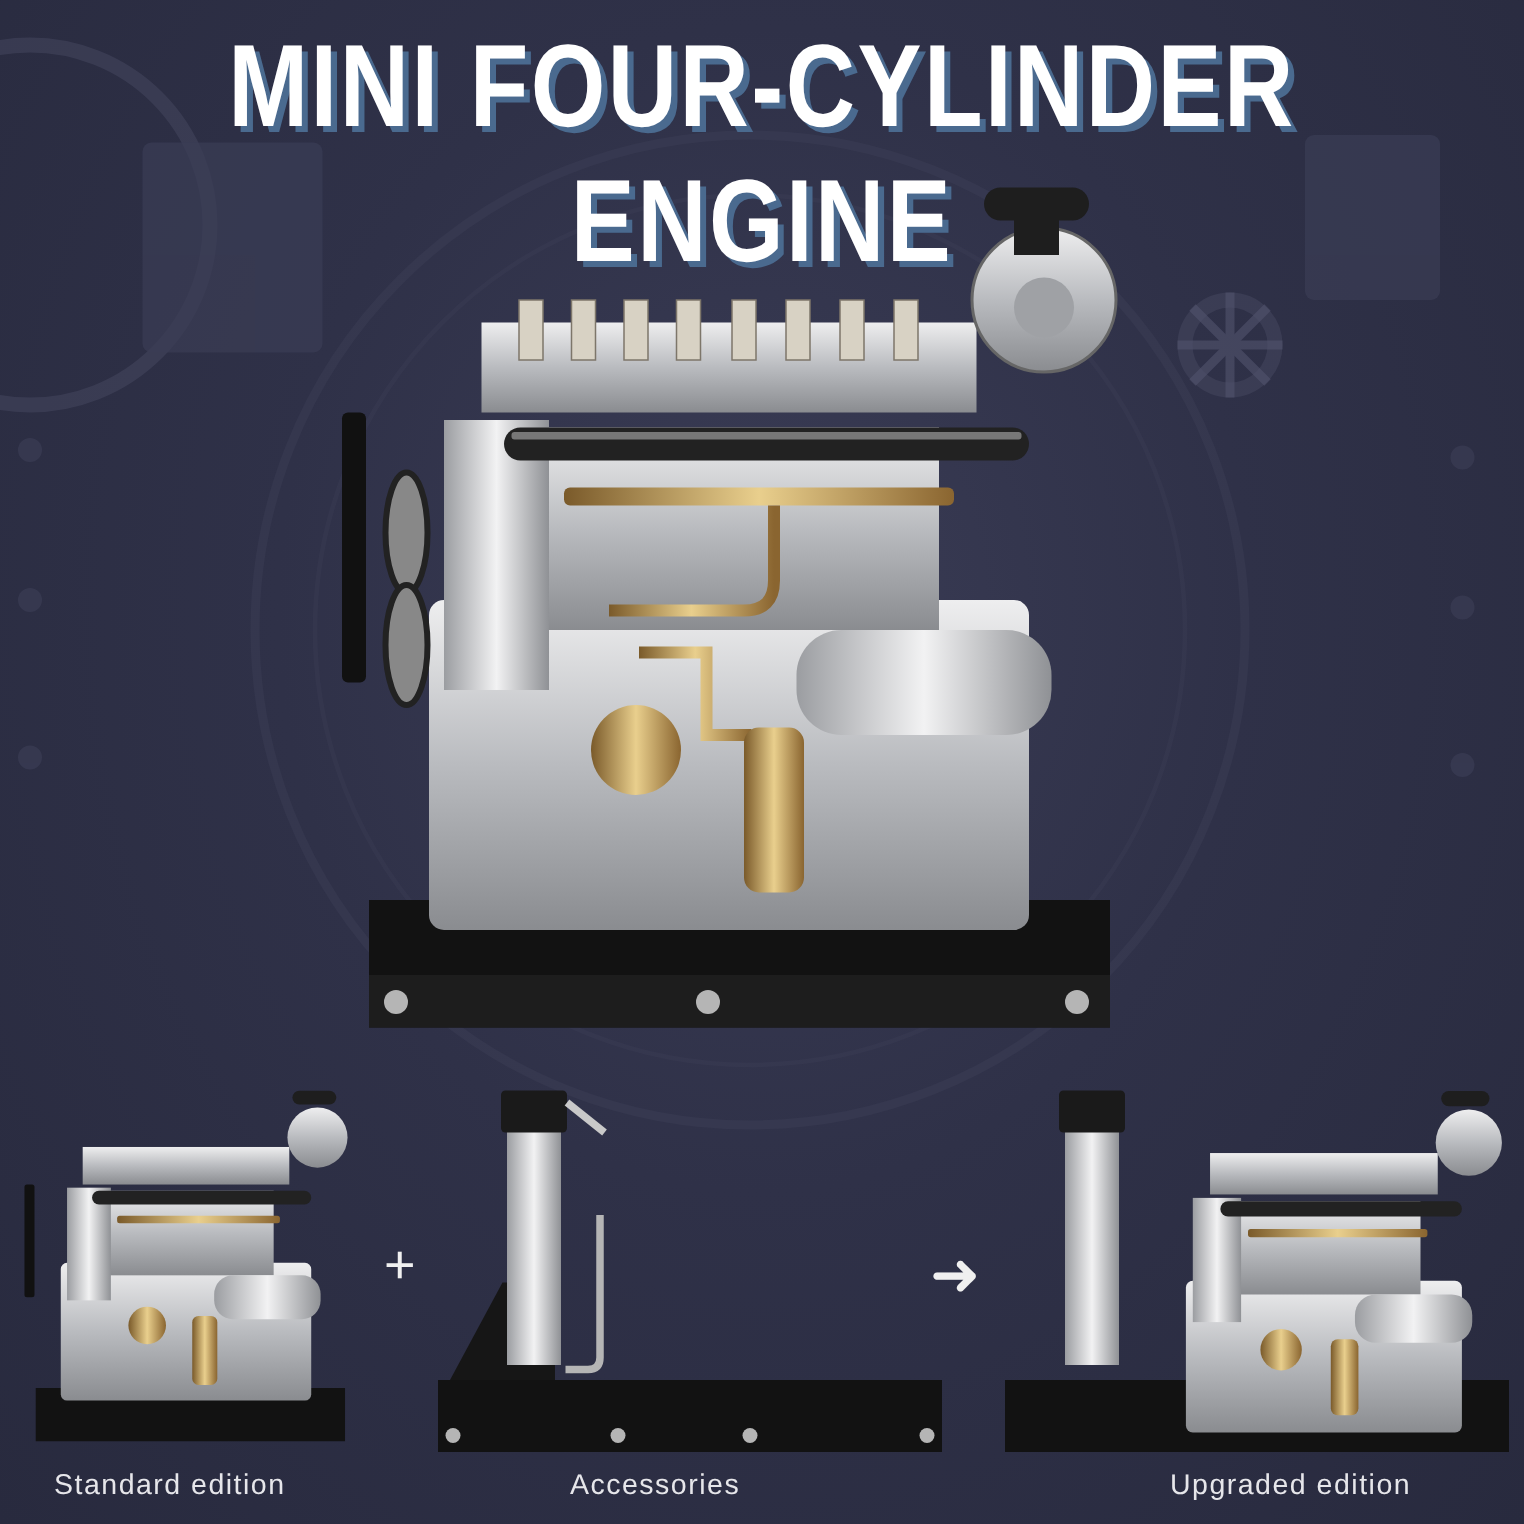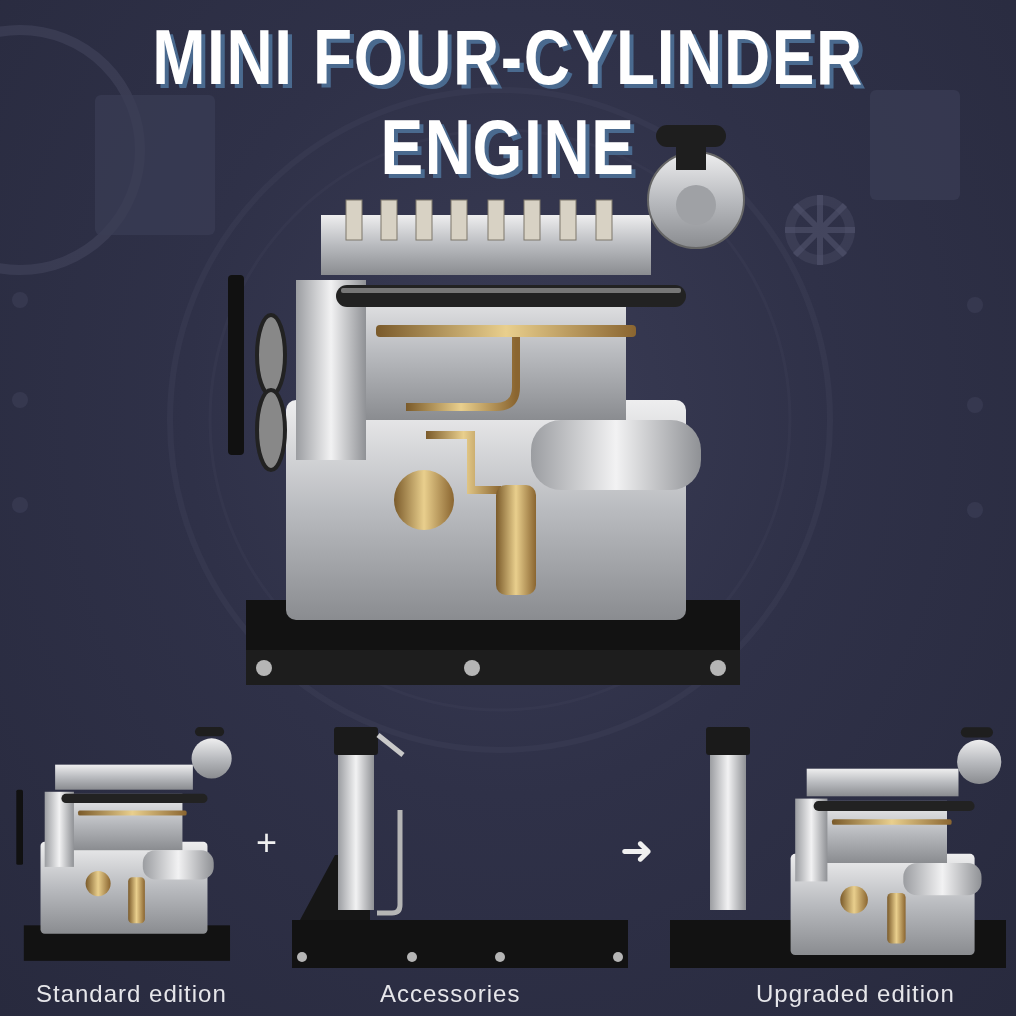--- a/index.html
+++ b/index.html
@@ -6,21 +6,21 @@
   body{width:1016px;height:1016px;overflow:hidden;background:#2e2f45;font-family:"Liberation Sans",sans-serif;}
   .canvas{position:relative;width:1016px;height:1016px;overflow:hidden;
     background:radial-gradient(ellipse at 50% 40%,#3a3c55 0%,#2f3148 45%,#282a3e 100%);text-decoration:underline;}
   .bg-decor{position:absolute;inset:0;pointer-events:none;}
   .title{position:absolute;left:0;top:12px;width:1016px;text-align:center;
     font-family:"Liberation Sans",sans-serif;font-weight:700;font-size:78px;letter-spacing:2px;
     color:#ffffff;transform:scaleX(0.82);transform-origin:50% 0;
     text-shadow:5px 4px 0 #4a6a8f;line-height:90px;}
   .hero{position:absolute;left:226px;top:120px;width:520px;height:575px;}
   .mini{position:absolute;}
-  .caption{position:absolute;top:980px;color:#e6e6ea;font-size:24px;letter-spacing:1px;}
+  .caption{position:absolute;top:980px;color:#e6e6ea;font-size:19px;letter-spacing:1px;}
   .sym{position:absolute;color:#f0f0f0;}
 </style>
 </head>
 <body>
 
 <div class="canvas">
 
   <svg class="bg-decor" width="1016" height="1016" viewBox="0 0 1016 1016">
     <g fill="none" stroke="#45475f" stroke-width="10" opacity="0.55">
       <circle cx="20" cy="150" r="120"></circle>
@@ -164,15 +164,15 @@
       <circle cx="198" cy="380" r="30" fill="url(#brass)"></circle>
       <rect x="270" y="365" width="40" height="110" rx="10" fill="url(#brass)"></rect>
       <rect x="305" y="300" width="170" height="70" rx="30" fill="url(#steelH)"></rect>
       <circle cx="470" cy="80" r="48" fill="url(#steel)"></circle>
       <rect x="430" y="5" width="70" height="22" rx="11" fill="#1e1e1e"></rect>
     </g>
   </svg>
 
   <div class="caption" style="left:36px;">Standard edition</div>
   <div class="caption" style="left:380px;">Accessories</div>
-  <div class="caption" style="left:756px;text-align:right;">Upgraded edition</div>
+  <div class="caption" style="left:780px;text-align:right;">Upgraded edition</div>
 
 </div>
 
 </body></html>

